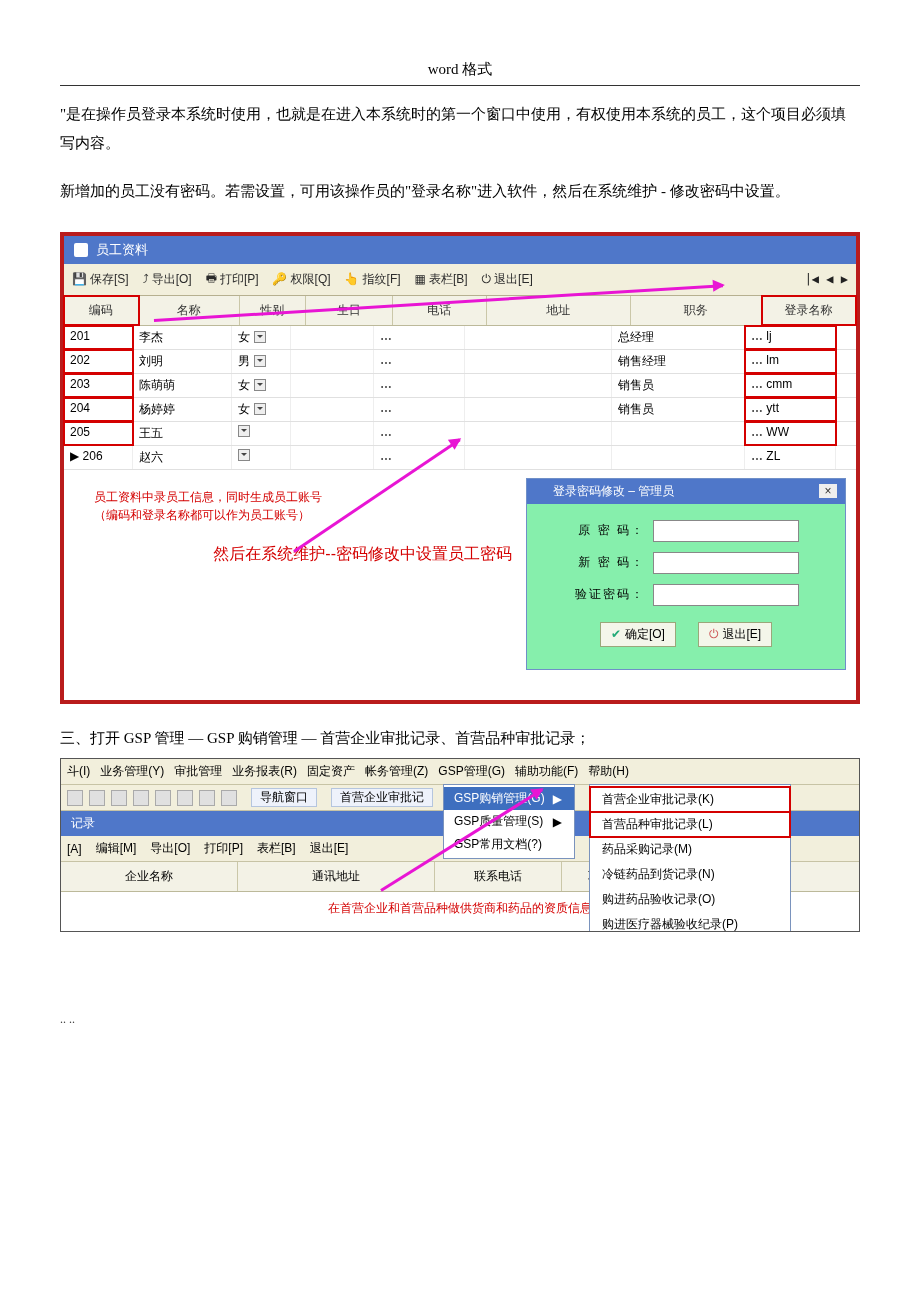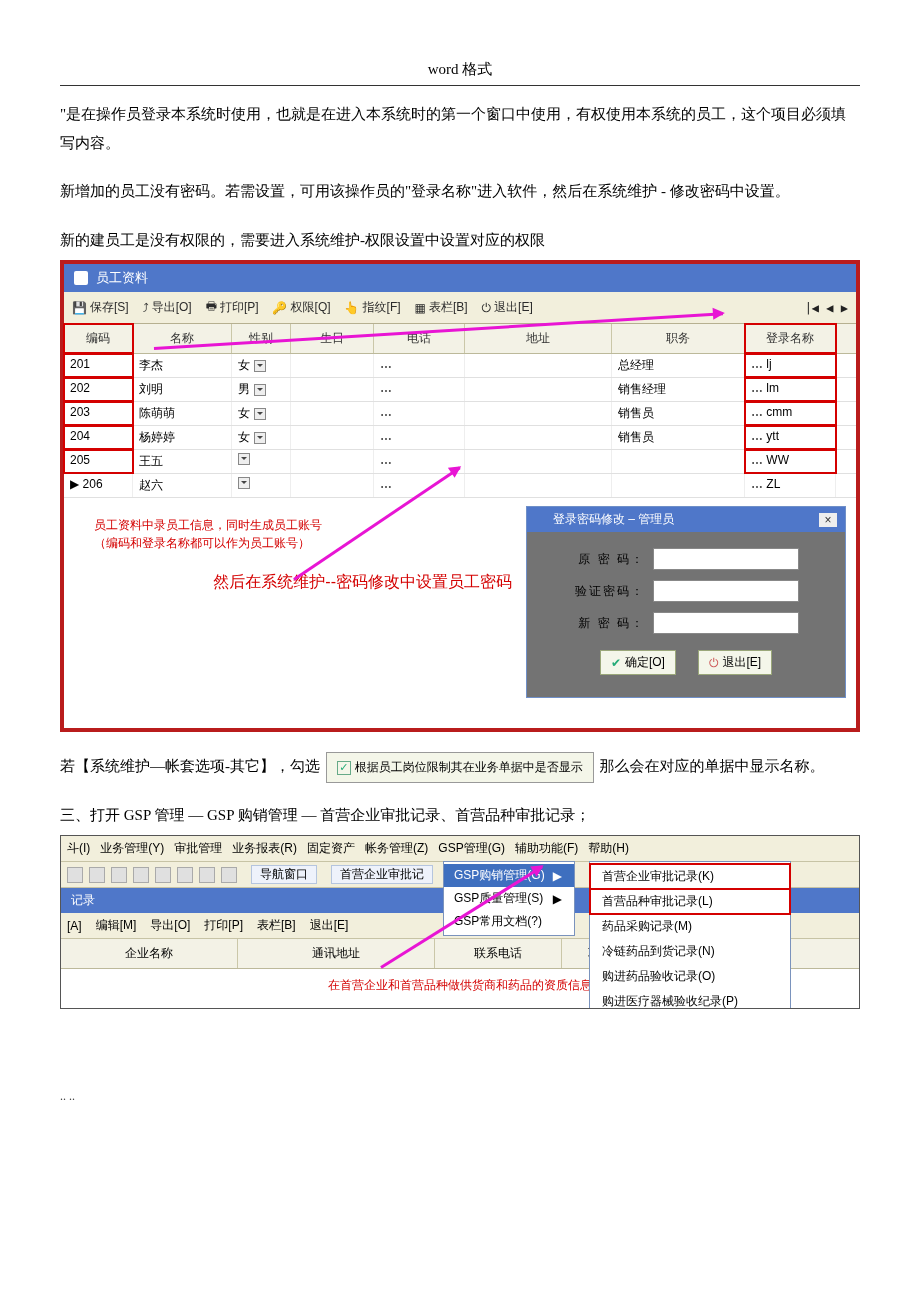--- a/index.html
+++ b/index.html
@@ -9,34 +9,34 @@
   p{margin:0 0 6px 0;line-height:1.9}
   .gap{height:14px}
   .screenshot{border:4px solid #b91c1c;margin:6px 0 20px 0;background:#fff}
   .titlebar{background:#4f77c9;color:#fff;font-size:13px;padding:5px 10px;display:flex;align-items:center;gap:8px;font-family:"Microsoft YaHei",sans-serif}
   .titlebar .ic{width:14px;height:14px;background:#fff;border-radius:2px}
   .toolbar{background:#f2efdc;border-bottom:1px solid #b6b090;padding:5px 8px;display:flex;align-items:center;gap:14px;font-size:12px;font-family:"Microsoft YaHei",sans-serif;color:#2b2b2b}
   .toolbar .tbtn{display:flex;align-items:center;gap:3px}
   .toolbar .nav{margin-left:auto;display:flex;gap:10px;color:#222;font-family:monospace}
   .grid{font-size:12px;font-family:"Microsoft YaHei",sans-serif}
   .ghead{display:flex;background:#f3f2e6;border-bottom:1px solid #bcb99a}
-  .ghead .gh{padding:6px 6px;border-right:1px solid #cac7a8;text-align:center;color:#333}
+  .ghead .gh{padding:6px 12px;border-right:1px solid #cac7a8;text-align:center;color:#333}
   .grow{display:flex;border-bottom:1px solid #e0e0e0}
   .grow .gc{padding:3px 6px;border-right:1px solid #eee;white-space:nowrap;overflow:hidden}
   .w-id{width:56px}.w-name{width:86px}.w-sex{width:46px}.w-bd{width:70px}.w-tel{width:78px}.w-addr{width:134px}.w-job{width:120px}.w-login{width:78px}
   .redbox{outline:2px solid #d40000;outline-offset:-1px}
   .sel{display:inline-flex;align-items:center;gap:4px}
   .sel .dd{width:10px;height:10px;border:1px solid #888;background:#eee;display:inline-block;position:relative}
   .sel .dd:after{content:"";position:absolute;left:2px;top:3px;border-left:3px solid transparent;border-right:3px solid transparent;border-top:3px solid #444}
   .dots{color:#555;font-weight:bold}
   .annot{color:#d40000;font-size:12px;font-family:"Microsoft YaHei",sans-serif;line-height:1.5}
   .lower{display:flex}
   .lower-left{flex:1;padding:18px 10px 40px 30px;position:relative}
   .dlgwrap{width:320px;padding:8px 10px 30px 0}
-  .dlg{border:1px solid #6f8fc8;background:#737373;font-family:"Microsoft YaHei",sans-serif;font-size:12px;position:relative}
+  .dlg{border:1px solid #6f8fc8;background:#86efac;font-family:"Microsoft YaHei",sans-serif;font-size:12px;position:relative}
   .dlg-title{background:#4f77c9;color:#fff;padding:4px 8px;display:flex;align-items:center;gap:6px}
   .dlg-title .x{margin-left:auto;color:#333;background:#eee;width:18px;height:14px;text-align:center;line-height:14px;font-family:sans-serif}
   .dlg-body{padding:16px 14px 14px 14px}
   .frow{display:flex;align-items:center;margin-bottom:10px;gap:8px;justify-content:center}
   .frow label{width:72px;text-align:right;letter-spacing:2px}
   .frow input{width:140px;height:18px;border:1px solid #888}
   .dlg-btns{display:flex;justify-content:center;gap:22px;padding:6px 0 8px 0}
   .dlg-btns .btn{border:1px solid #9aa77a;background:#f4f6ea;padding:3px 10px;display:flex;align-items:center;gap:4px}
   .arrowline{position:absolute;background:#e815d4;transform-origin:left center;height:3px}
   .arrowline:after{content:"";position:absolute;right:-2px;top:-5px;border-left:12px solid #e815d4;border-top:6px solid transparent;border-bottom:6px solid transparent}
@@ -70,21 +70,20 @@
 <body>
 <div class="page">
 
 <div class="header">word 格式</div>
 <hr class="hr">
 
 <p>"是在操作员登录本系统时使用，也就是在进入本系统时的第一个窗口中使用，有权使用本系统的员工，这个项目必须填写内容。</p>
 <div class="gap"></div>
 <p>新增加的员工没有密码。若需设置，可用该操作员的"登录名称"进入软件，然后在系统维护 - 修改密码中设置。</p>
 <div class="gap"></div>
-<p>新的建员工是没有权限的，需要进入系统维护-权限设置中设置对应的权限</p>
 
 <div class="screenshot relpos">
   <div class="titlebar">
     <span class="ic"></span>
     <span>员工资料</span>
   </div>
   <div class="toolbar">
     <span class="tbtn">💾<span>保存[S]</span></span>
     <span class="tbtn">⤴<span>导出[O]</span></span>
     <span class="tbtn">🖶<span>打印[P]</span></span>
@@ -190,51 +189,43 @@
           <span class="ic" style="width:12px;height:12px"></span>
           <span>登录密码修改 – 管理员</span>
           <span class="x">×</span>
         </div>
         <div class="dlg-body">
           <div class="frow">
                 <label>原 密 码：</label>
                 <input type="password" style="">
               </div>
           <div class="frow">
-                <label>验证密码：</label>
+                <label>新 密 码：</label>
                 <input type="password" style="">
               </div>
           <div class="frow">
-                <label>新 密 码：</label>
+                <label>验证密码：</label>
                 <input type="password" style="">
               </div>
           <div class="dlg-btns">
             <span class="btn">
                   <span style="color:#2a7">✔</span>
                   <span>确定[O]</span>
                 </span>
             <span class="btn">
                   <span style="color:#c55">⏻</span>
                   <span>退出[E]</span>
                 </span>
           </div>
         </div>
       </div>
     </div>
   </div>
 </div>
 
-<p>
-  <span>若【系统维护—帐套选项-其它】，勾选</span>
-  <span class="chk-inline">
-    <span class="cb">✓</span>
-    <span>根据员工岗位限制其在业务单据中是否显示</span>
-  </span>
-  <span>那么会在对应的单据中显示名称。</span>
-</p>
 
 <div class="section3">
   <p>三、打开 GSP 管理 — GSP 购销管理 — 首营企业审批记录、首营品种审批记录；</p>
   <div class="shot2">
     <div class="menubar" id="menubar2">
           <span>斗(I)</span>
           <span>业务管理(Y)</span>
           <span>审批管理</span>
           <span>业务报表(R)</span>
           <span>固定资产</span>

